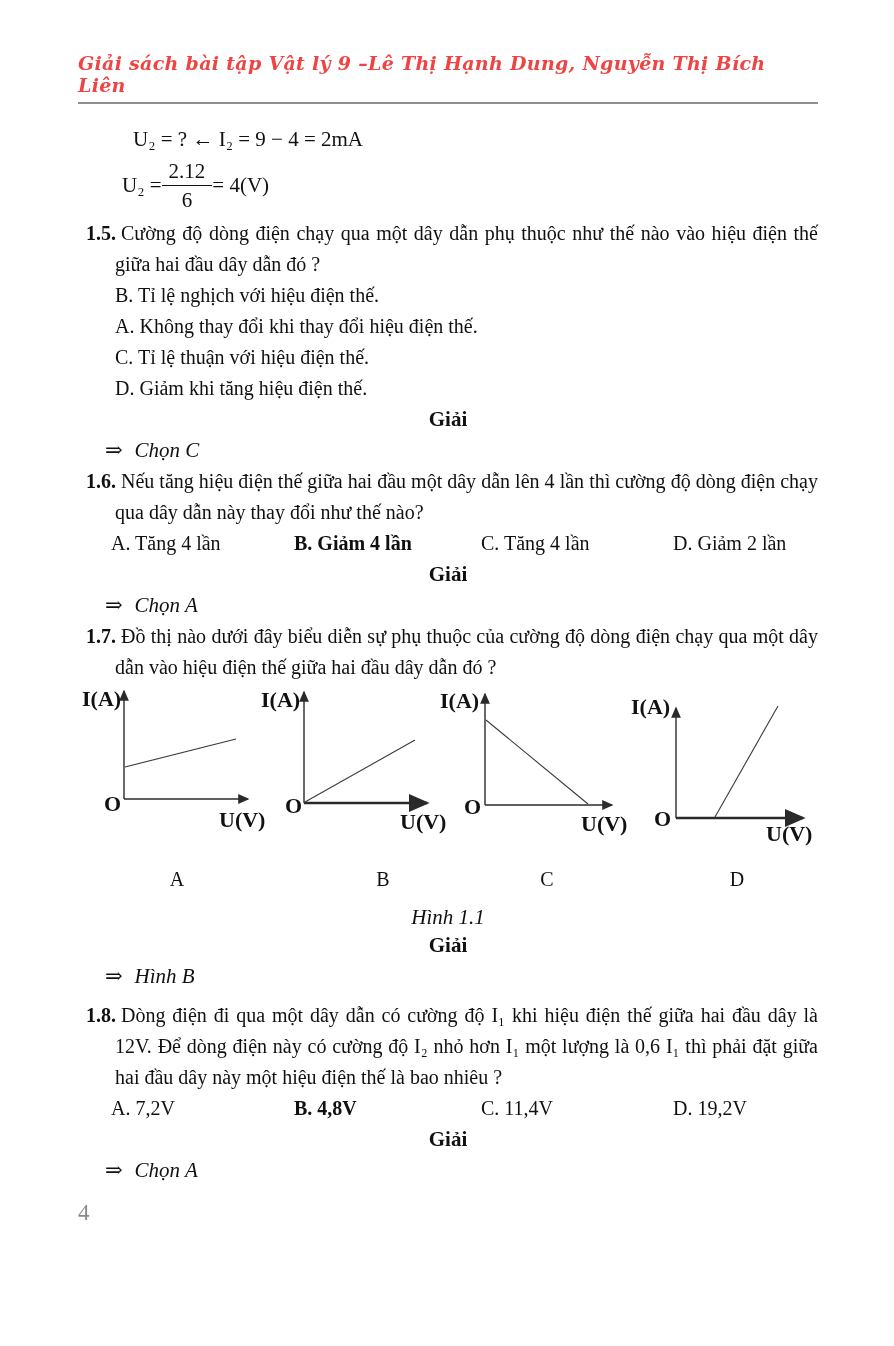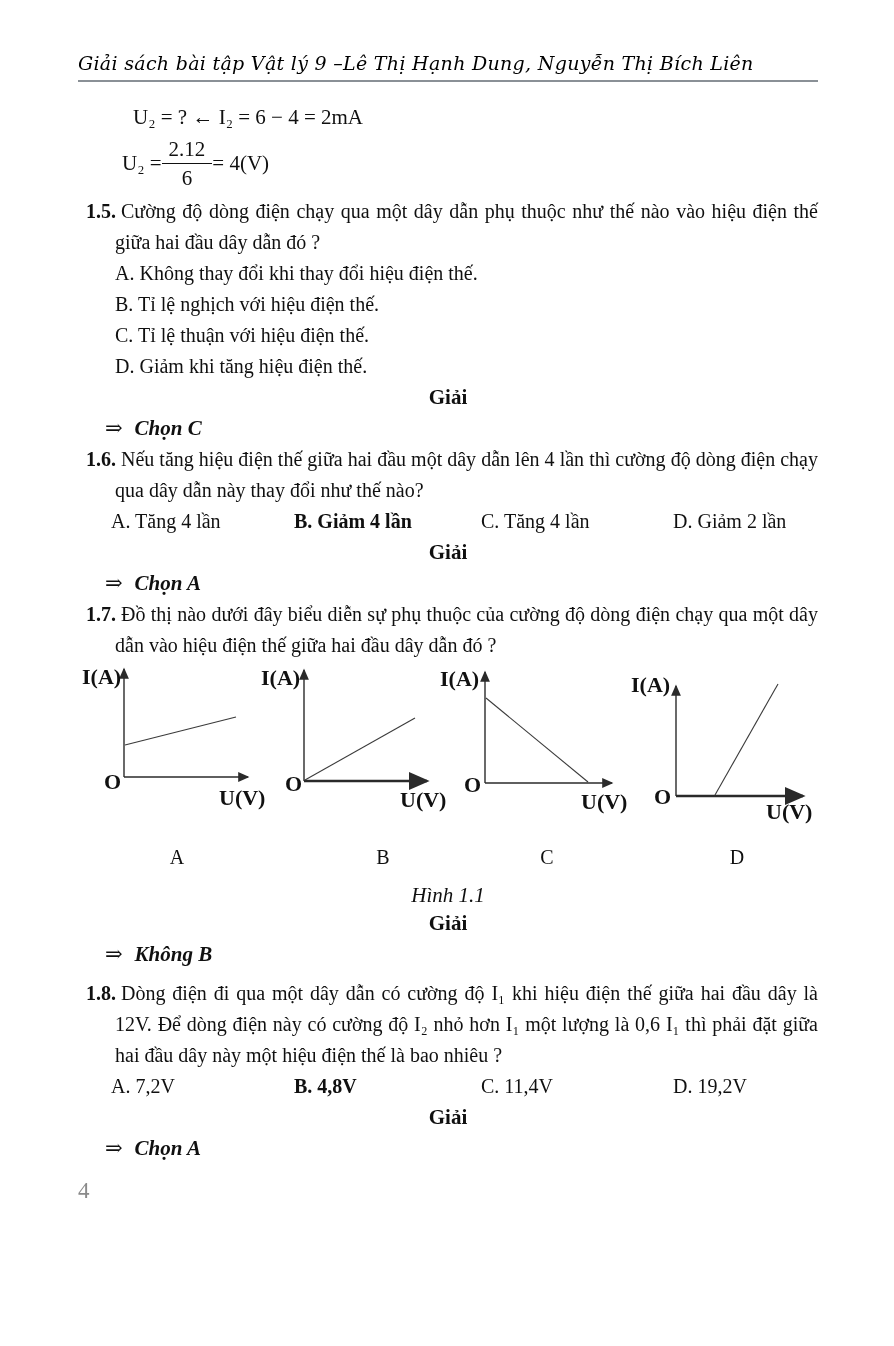--- a/index.html
+++ b/index.html
@@ -9,23 +9,23 @@
     box-sizing:border-box;
     padding:52px 76px 0 78px;
     background:#ffffff;
     font-family:"Liberation Serif","DejaVu Serif",serif;
     color:#101010;
     overflow:hidden;
   }
   
   .hdr-title{
     font-family:"DejaVu Serif","Liberation Serif",serif;
-    font-style:italic;font-weight:normal;
+    font-style:italic;font-weight:bold;
     font-size:19px;line-height:22px;
-    color:#000000;letter-spacing:.3px;
+    color:#ef4444;letter-spacing:.3px;
   }
   .hdr-rule{height:2px;background:#8a9096;margin-top:6px;}
   
   .math{margin-top:22px;font-size:21px;}
   .mline1{margin-left:22px;line-height:26px;}
   .mline2{margin-left:55px;line-height:26px;margin-top:7px;}
   .mrow{display:flex;align-items:center;margin-left:44px;margin-top:6px;height:54px;}
   .frac{display:inline-flex;flex-direction:column;text-align:center;}
   .frac .num{line-height:24px;border-bottom:1.6px solid #111;padding:0 7px 2px;}
   .frac .den{line-height:24px;padding-top:2px;}
@@ -37,21 +37,21 @@
     margin:0;
   }
   .qnum{font-weight:bold;margin-right:5px;margin-left:8px;}
   .opt{font-size:20px;line-height:31px;padding-left:37px;}
   .optrow{position:relative;height:31px;font-size:20px;line-height:31px;}
   .optrow span{position:absolute;top:0;white-space:nowrap;}
   .o1{left:33px;} .o2{left:216px;font-weight:bold;} .o3{left:403px;} .o4{left:595px;}
   .giai{font-size:21px;line-height:31px;font-weight:bold;text-align:center;}
   .ans{font-size:21px;line-height:31px;padding-left:27px;}
   .ans .arr{font-style:normal;}
-  .ans .lbl{font-style:italic;font-weight:bold;margin-left:12px;}
+  .ans .lbl{font-style:italic;font-weight:normal;margin-left:12px;}
   
   .figsvg{display:block;margin-left:-78px;width:894px;height:170px;}
   .figsvg text{font-family:"Liberation Serif","DejaVu Serif",serif;font-size:22px;font-weight:bold;fill:#111;}
   .ax{stroke:#2a2a2a;stroke-width:1.4;}
   .ax-thick{stroke:#2a2a2a;stroke-width:2.6;}
   .dline{stroke:#3a3a3a;stroke-width:1.1;}
   .letters{position:relative;height:26px;margin-top:13px;font-size:20px;line-height:26px;}
   .letters span{position:absolute;top:0;transform:translateX(-50%);}
   .la{left:99px;} .lb{left:305px;} .lc{left:469px;} .ld{left:659px;}
   .caption{text-align:center;font-style:italic;font-size:21px;line-height:26px;margin-top:12px;}
@@ -62,34 +62,34 @@
 </style>
 </head>
 <body>
 
 <div class="page">
 
   <div class="hdr-title">Giải sách bài tập Vật lý 9 –Lê Thị Hạnh Dung, Nguyễn Thị Bích Liên</div>
   <div class="hdr-rule"></div>
 
   <div class="math">
-    <div class="mline2">U₂ = ? ← I₂ = 6 − 4 = 2mA</div>
+    <div class="mline2">U₂ = ? ← I₂ = 9 − 4 = 2mA</div>
     <div class="mrow">
       <span>U₂ =</span>
       <span class="frac">
         <span class="num">2.12</span>
         <span class="den">6</span>
       </span>
       <span>= 4(V)</span>
     </div>
   </div>
 
   <p class="q mt6"><b class="qnum">1.5.</b><span>Cường độ dòng điện chạy qua một dây dẫn phụ thuộc như thế nào vào hiệu điện thế giữa hai đầu dây dẫn đó ?</span></p>
+  <div class="opt">B. Tỉ lệ nghịch với hiệu điện thế.</div>
   <div class="opt">A. Không thay đổi khi thay đổi hiệu điện thế.</div>
-  <div class="opt">B. Tỉ lệ nghịch với hiệu điện thế.</div>
   <div class="opt">C. Tỉ lệ thuận với hiệu điện thế.</div>
   <div class="opt">D. Giảm khi tăng hiệu điện thế.</div>
   <div class="giai">Giải</div>
   <div class="ans"><span class="arr">⇒</span><span class="lbl">Chọn C</span></div>
 
   <p class="q"><b class="qnum">1.6.</b><span>Nếu tăng hiệu điện thế giữa hai đầu một dây dẫn lên 4 lần thì cường độ dòng điện chạy qua dây dẫn này thay đổi như thế nào?</span></p>
   <div class="optrow">
     <span class="o1">A. Tăng 4 lần</span>
     <span class="o2">B. Giảm 4 lần</span>
     <span class="o3">C. Tăng 4 lần</span>
@@ -144,21 +144,21 @@
     </g>
   </svg>
   <div class="letters">
     <span class="la">A</span>
     <span class="lb">B</span>
     <span class="lc">C</span>
     <span class="ld">D</span>
   </div>
   <div class="caption">Hình 1.1</div>
   <div class="giai">Giải</div>
-  <div class="ans"><span class="arr">⇒</span><span class="lbl">Không B</span></div>
+  <div class="ans"><span class="arr">⇒</span><span class="lbl">Hình B</span></div>
 
   <p class="q mt8"><b class="qnum">1.8.</b><span>Dòng điện đi qua một dây dẫn có cường độ I₁ khi hiệu điện thế giữa hai đầu dây là 12V. Để dòng điện này có cường độ I₂ nhỏ hơn I₁ một lượng là 0,6 I₁ thì phải đặt giữa hai đầu dây này một hiệu điện thế là bao nhiêu ?</span></p>
   <div class="optrow">
     <span class="o1">A. 7,2V</span>
     <span class="o2">B. 4,8V</span>
     <span class="o3">C. 11,4V</span>
     <span class="o4">D. 19,2V</span>
   </div>
   <div class="giai">Giải</div>
   <div class="ans"><span class="arr">⇒</span><span class="lbl">Chọn A</span></div>

